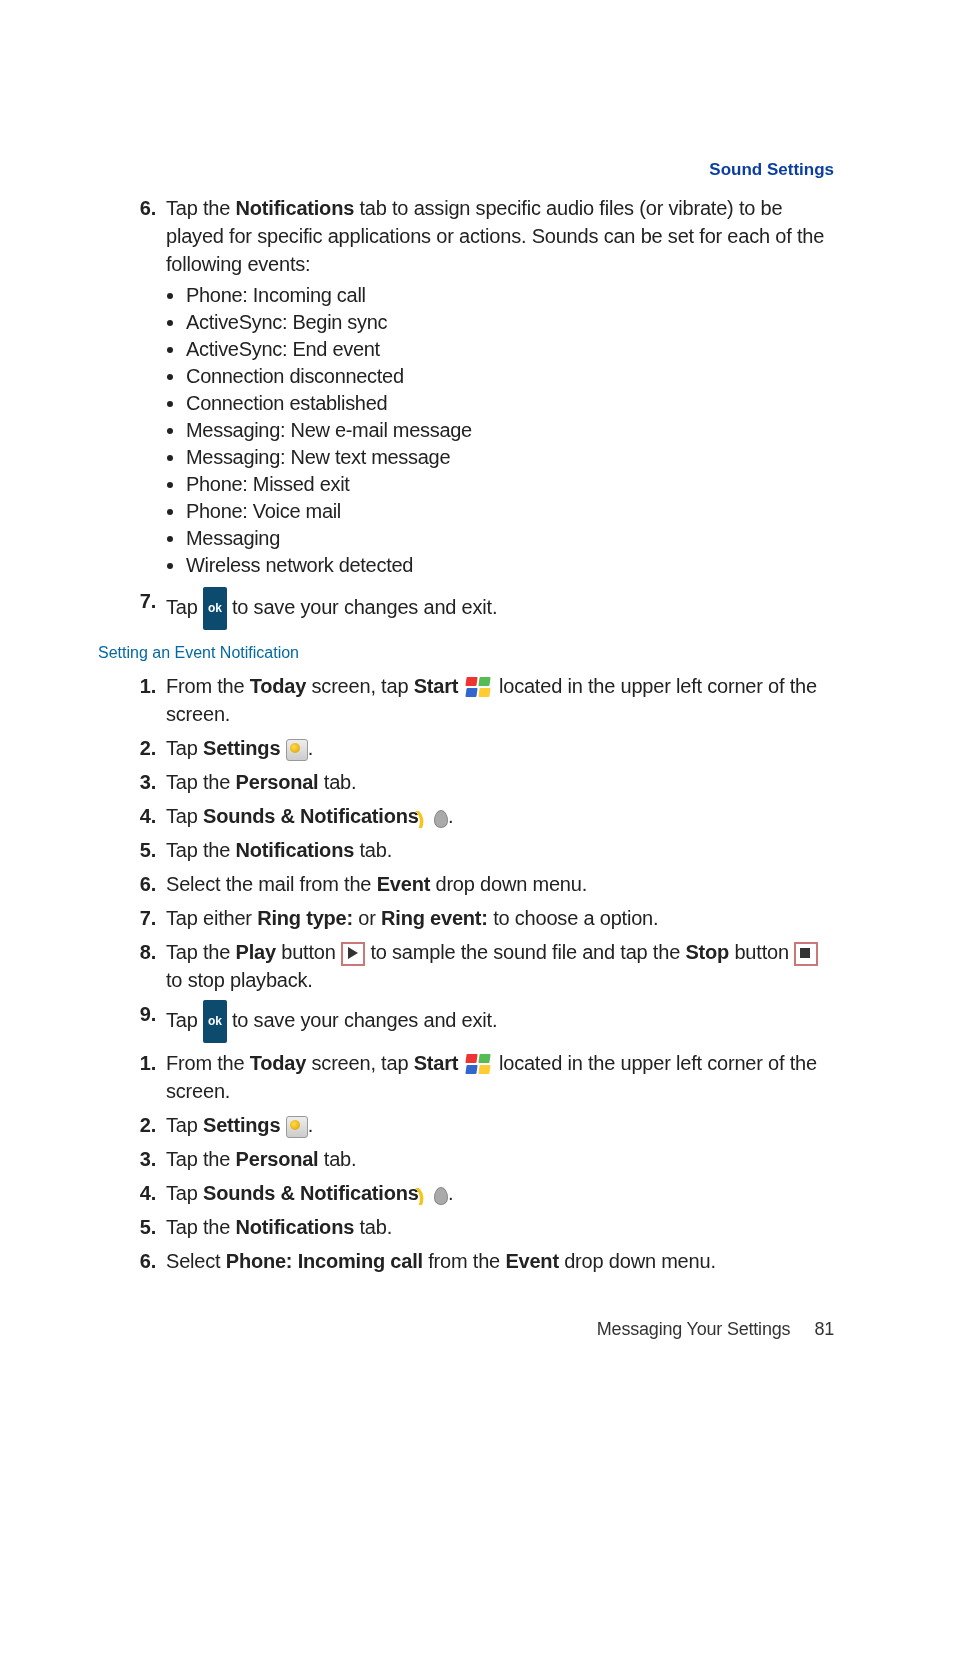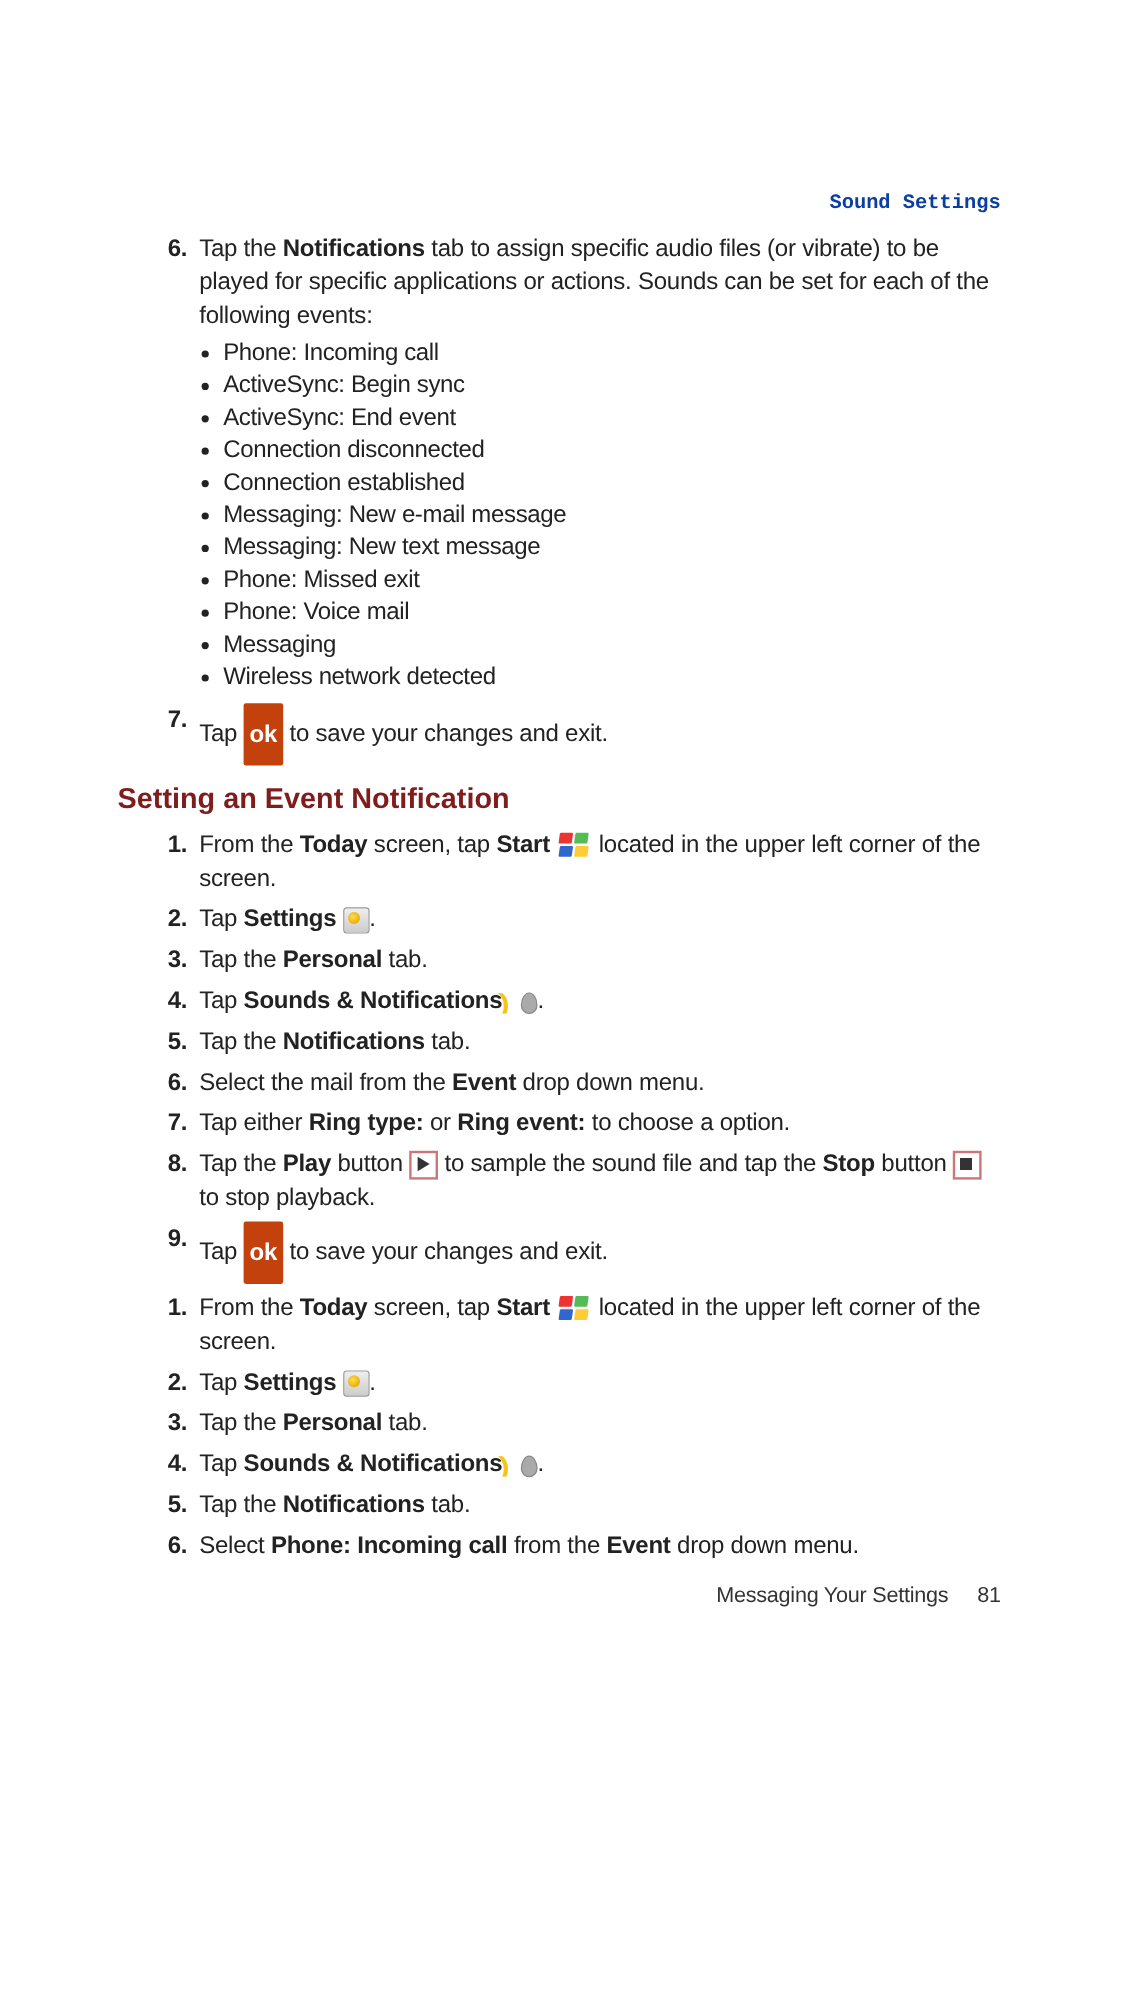--- a/index.html
+++ b/index.html
@@ -14,21 +14,20 @@
   }
   .page {
     padding: 160px 120px 60px 120px;
   }
   .header-label {
     text-align: right;
     color: #0a3ea0;
     font-weight: 700;
     font-size: 17px;
     margin-bottom: 14px;
-    font-family: Liberation Mono, monospace;
   }
   .ol-main {
     margin: 0;
     padding-left: 46px;
     list-style: none;
   }
   .ol-main > li {
     font-size: 20px;
     line-height: 1.4;
     margin-bottom: 6px;
@@ -48,31 +47,31 @@
     list-style: disc;
   }
   .bulleted li {
     font-size: 20px;
     line-height: 1.35;
     letter-spacing: -0.3px;
     font-family: "Helvetica Neue", Helvetica, Arial, sans-serif;
     font-stretch: condensed;
   }
   .blue-heading {
-    color: #7f1d1d;
-    font-weight: 700;
-    font-size: 24px;
+    color: #0369a1;
+    font-weight: 400;
+    font-size: 16px;
     margin: 14px 0 10px -22px;
   }
   .ok-icon {
     display: inline-block;
-    background: #c2410c;
+    background: #0c4a6e;
     color: #fff;
     font-weight: 700;
-    font-size: 20px;
+    font-size: 12px;
     padding: 15px 5px;
     border-radius: 2px;
     vertical-align: middle;
     line-height: 1.1;
   }
   .inline-icon {
     display: inline-block;
     vertical-align: middle;
     margin: 0 2px;
   }

